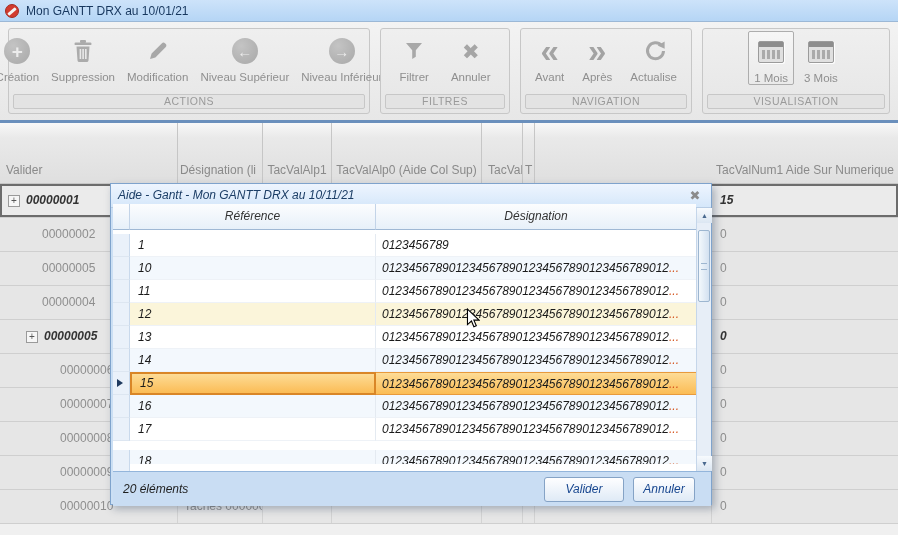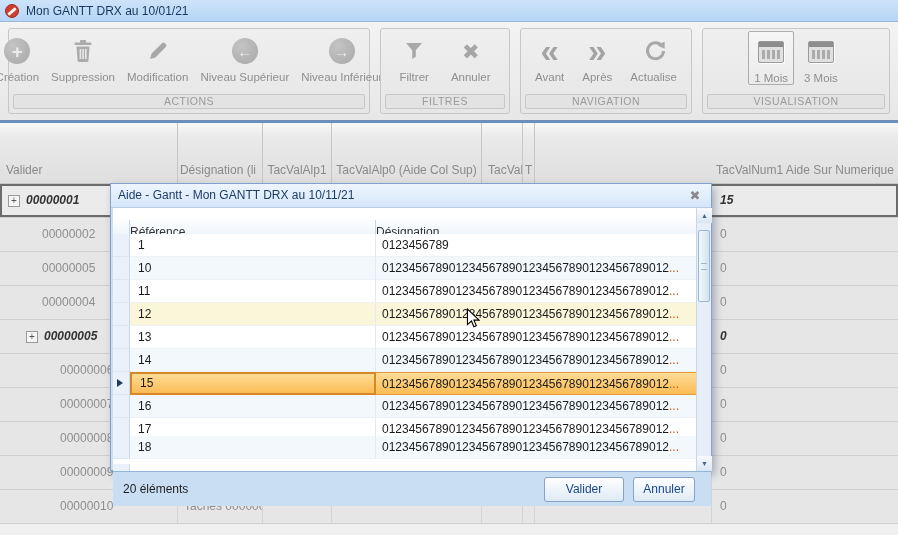--- a/index.html
+++ b/index.html
@@ -63,31 +63,31 @@
   .boldrow .tcell{color:#333;font-weight:bold;font-style:italic;}
   .reftext{position:absolute;top:0;}
   .numcell{padding-left:8px;}
   .desigcell{padding-left:6px;}
   .expbox{position:absolute;top:11px;width:12px;height:12px;border:1px solid #9A9A9A;
     background:#F6F6F6;font:normal normal 10px/10px "Liberation Sans",sans-serif;color:#555;
     text-align:center;font-style:normal;}
   .bstrip{position:absolute;left:0;top:524px;width:898px;height:11px;background:#F0F0F0;}
 
   
-  .dialog{position:absolute;left:110px;top:183px;width:602px;height:288px;
-    background:#CBDFF4;border:1px solid #7FA3CC;box-shadow:3px 4px 8px rgba(40,60,90,.35);}
+  .dialog{position:absolute;left:110px;top:183px;width:602px;height:322px;
+    background:#CBDFF4;border:1px solid #7FA3CC;box-shadow:3px 4px 8px rgba(40,60,90,.35);font-style:italic;}
   .dtitle{position:absolute;left:0;top:0;right:0;height:24px;
     background:linear-gradient(#EEF5FE,#D5E7FA);border-bottom:1px solid #B7CCE4;
     font-size:12px;color:#1C3E66;line-height:23px;padding-left:7px;}
   .dclose{position:absolute;right:7px;top:3px;width:18px;height:18px;color:#8B8B8B;
     font-size:13px;font-weight:bold;text-align:center;line-height:18px;}
   .dbody{position:absolute;left:2px;top:24px;width:583px;height:263px;background:#FFFFFF;}
-  .dhcell{position:absolute;top:36px;height:26px;background:linear-gradient(#FCFDFE,#E7F0F9);
+  .dhcell{position:absolute;top:20px;height:26px;background:linear-gradient(#FCFDFE,#E7F0F9);
     border-right:1px solid #C3D4E8;border-bottom:1px solid #9FB8D4;
-    font-size:12px;color:#333;text-align:left;line-height:25px;}
+    font-size:12px;color:#333;text-align:center;line-height:25px;}
   .drow{position:absolute;left:2px;width:583px;height:23px;}
   .dgut{position:absolute;left:0;top:0;width:17px;height:100%;background:#EAF1FA;
     border-right:1px solid #C9D9EC;border-bottom:1px solid #DDE6F1;}
   .dref{position:absolute;left:17px;top:0;width:246px;height:100%;background:#fff;
     border-right:1px solid #E4EAF1;border-bottom:1px solid #EEF2F7;
     font-size:12px;color:#1A1A1A;line-height:22px;padding-left:8px;}
   .ddes{position:absolute;left:263px;top:0;width:320px;height:100%;background:#fff;
     border-bottom:1px solid #EEF2F7;font-size:12px;color:#1A1A1A;line-height:22px;
     padding-left:6px;white-space:nowrap;overflow:hidden;}
   .drow.alt .dref,.drow.alt .ddes{background:#F3F8FD;}
@@ -442,21 +442,21 @@
         <div class="drow alt" style="top: 211px;">
           <div class="dgut"></div>
           <div class="dref">16</div>
           <div class="ddes"><span>0123456789012345678901234567890123456789012</span><span class="ellip">...</span></div>
         </div>
         <div class="drow plain" style="top: 234px;">
           <div class="dgut"></div>
           <div class="dref">17</div>
           <div class="ddes"><span>0123456789012345678901234567890123456789012</span><span class="ellip">...</span></div>
         </div>
-        <div class="drow alt" style="top: 252px;">
+        <div class="drow alt" style="top: 266px;">
           <div class="dgut"></div>
           <div class="dref">18</div>
           <div class="ddes"><span>0123456789012345678901234567890123456789012</span><span class="ellip">...</span></div>
         </div>
       </div>
 
     <div class="dstrip">
         <span class="g"></span>
       </div>
 

